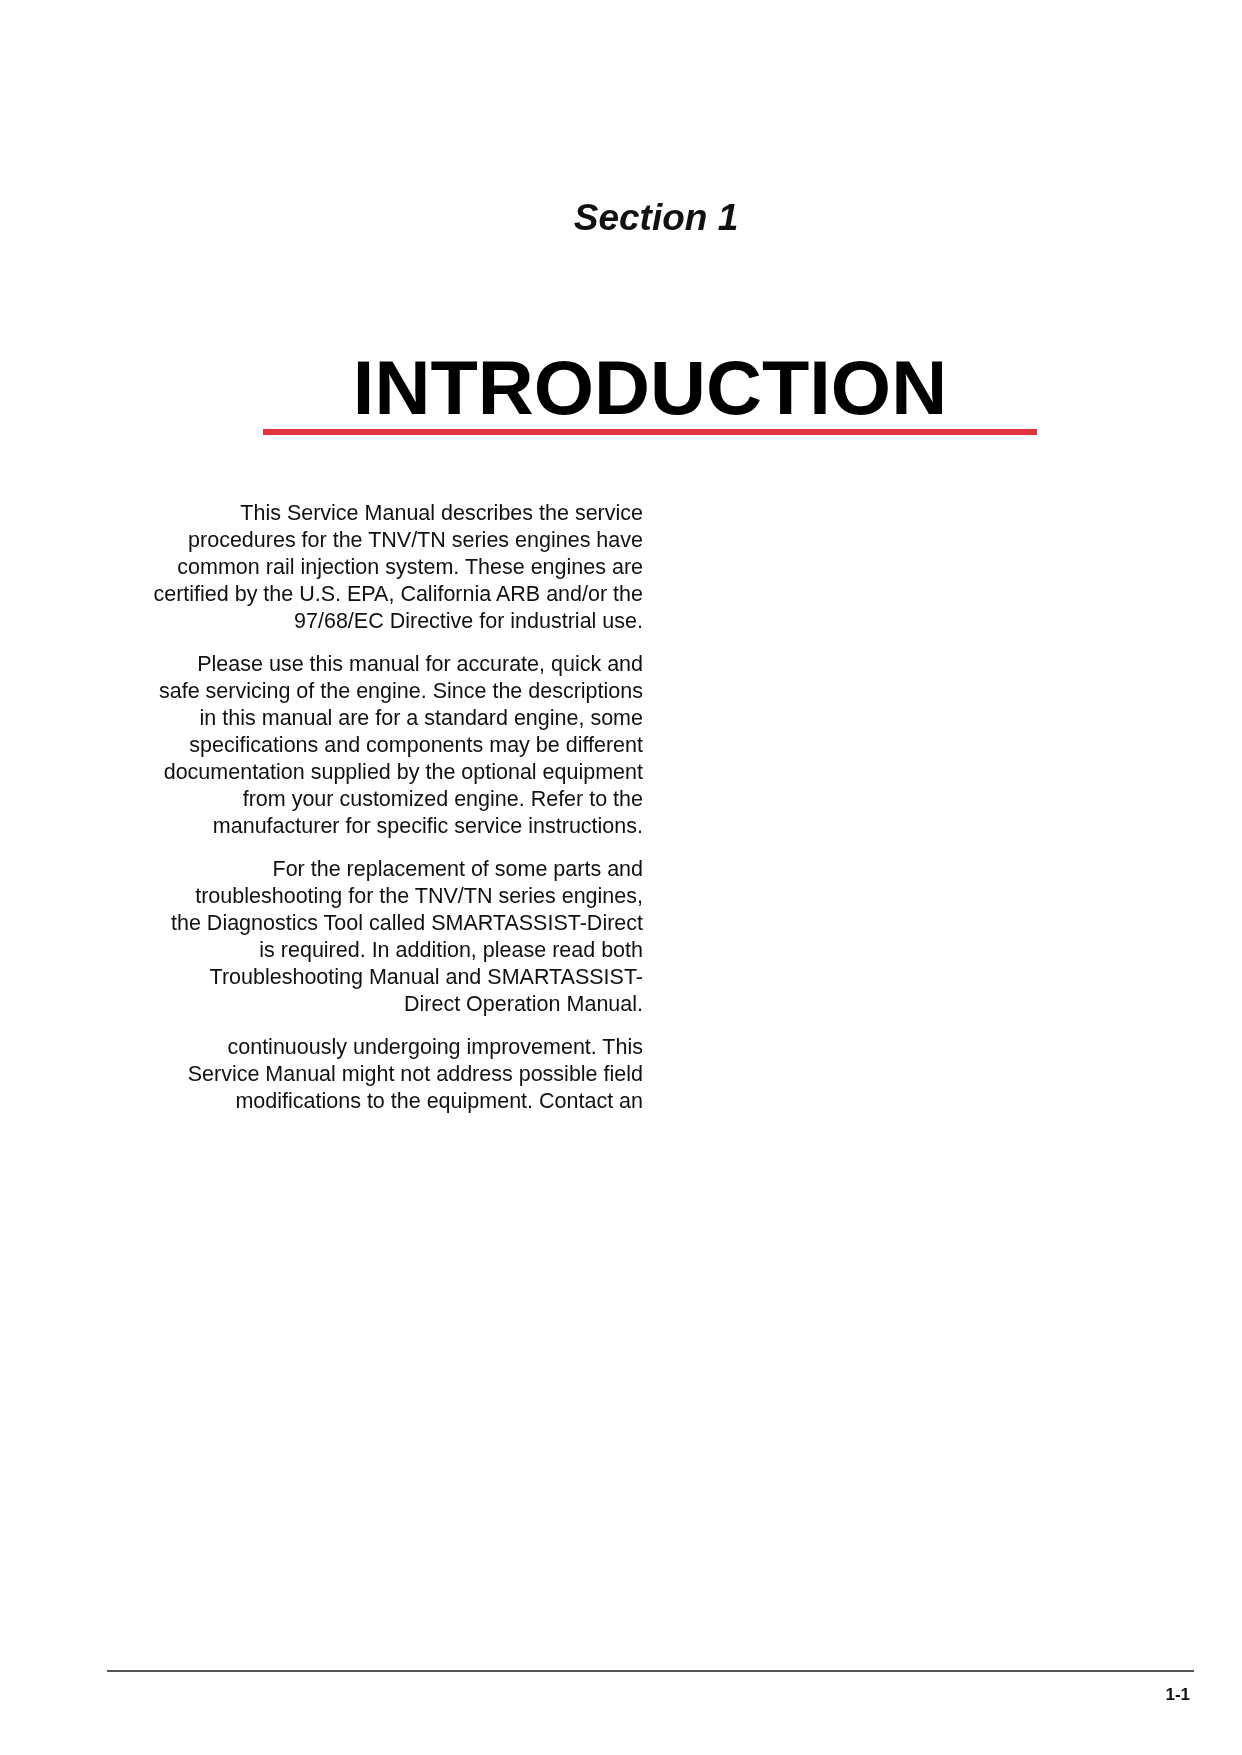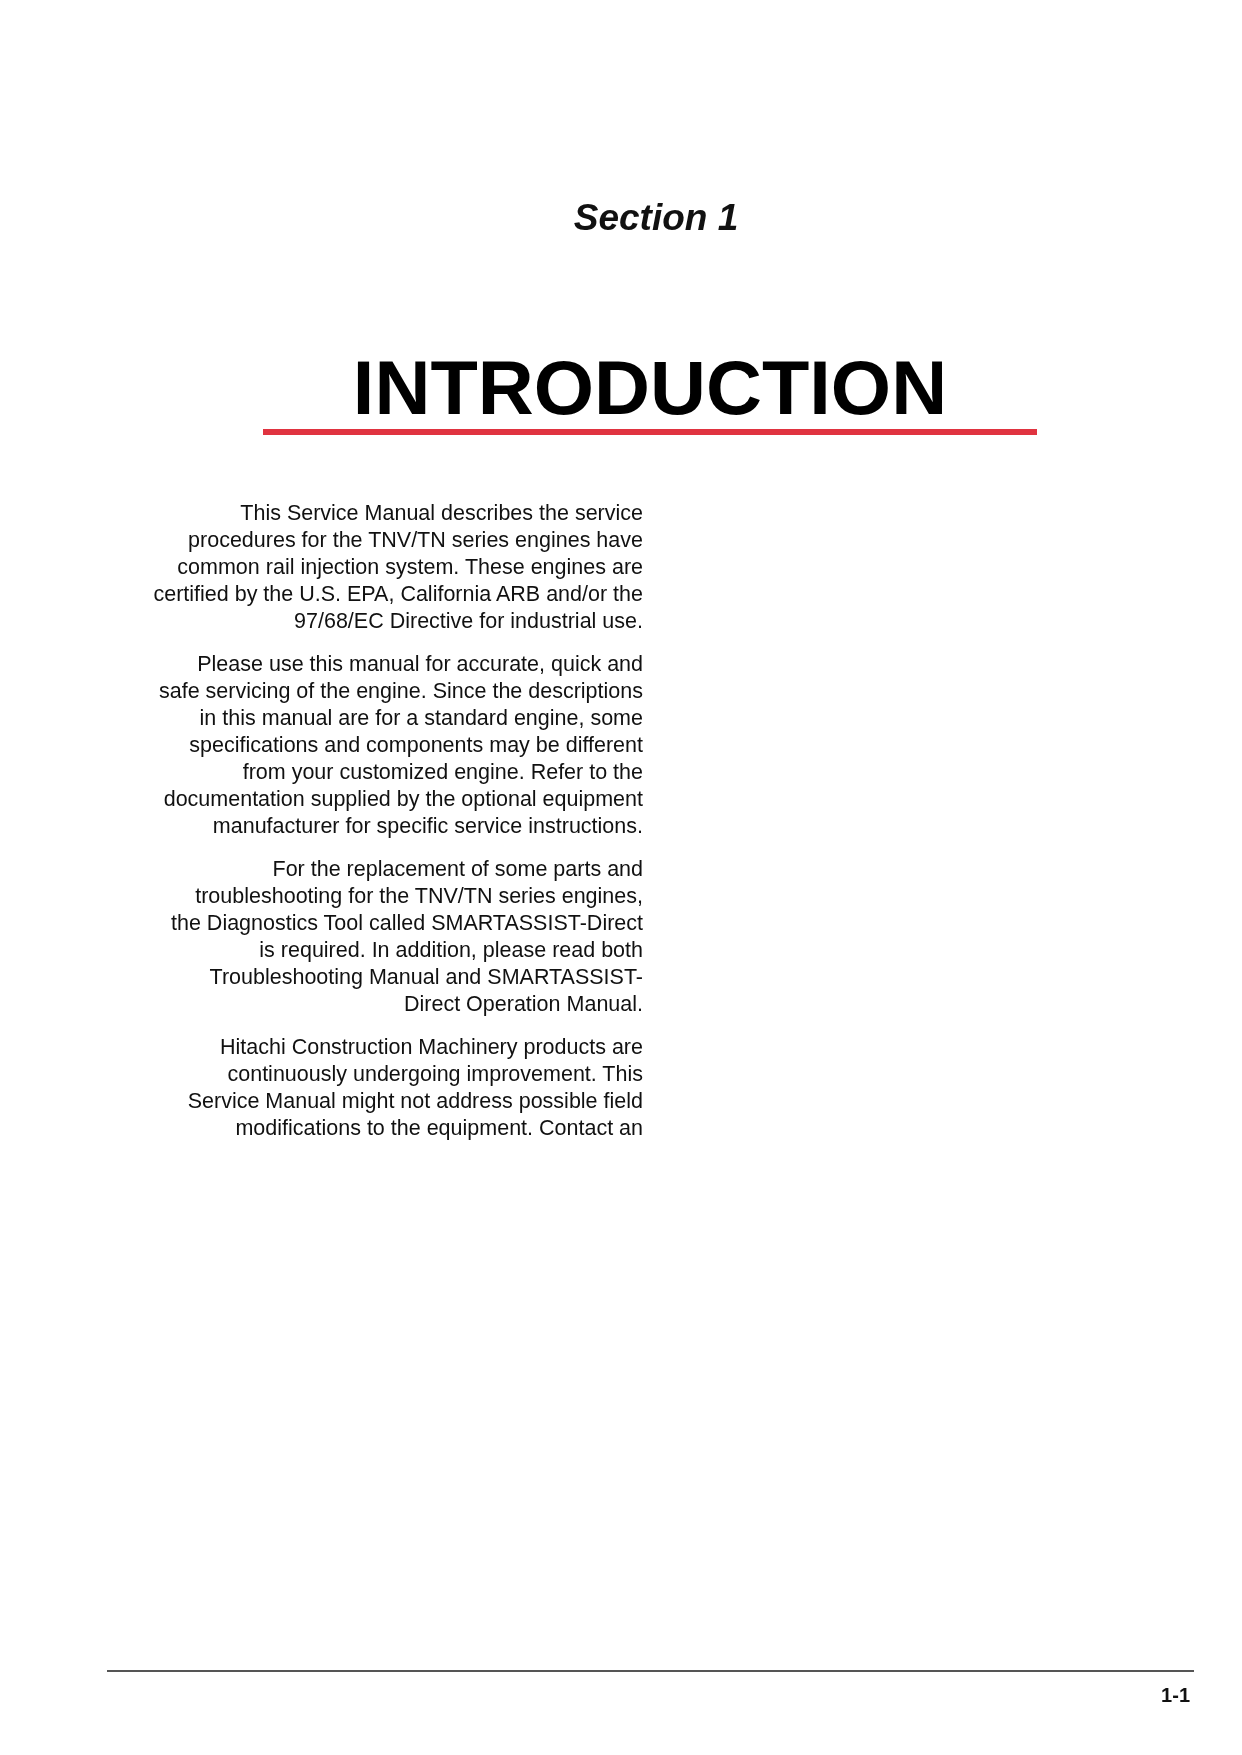--- a/index.html
+++ b/index.html
@@ -77,21 +77,21 @@
       background: #555555;
     }
     .page-number {
       position: absolute;
       left: 1150px;
       top: 1685px;
       width: 40px;
       text-align: right;
       font-family: "Liberation Sans", sans-serif;
       font-weight: bold;
-      font-size: 20px;
+      font-size: 17px;
       line-height: 20px;
       color: #111111;
     }
   </style>
 </head>
 <body>
 
 <div class="section-label">Section 1</div>
 
 <div class="chapter-title">INTRODUCTION</div>
@@ -104,34 +104,33 @@
     <span class="line">procedures for the TNV/TN series engines have</span>
     <span class="line">common rail injection system. These engines are</span>
     <span class="line">certified by the U.S. EPA, California ARB and/or the</span>
     <span class="line">97/68/EC Directive for industrial use.</span>
   </p>
   <p>
     <span class="line">Please use this manual for accurate, quick and</span>
     <span class="line">safe servicing of the engine. Since the descriptions</span>
     <span class="line">in this manual are for a standard engine, some</span>
     <span class="line">specifications and components may be different</span>
+    <span class="line">documentation supplied by the optional equipment</span>
     <span class="line">from your customized engine. Refer to the</span>
-    <span class="line">documentation supplied by the optional equipment</span>
     <span class="line">manufacturer for specific service instructions.</span>
   </p>
   <p>
     <span class="line">For the replacement of some parts and</span>
     <span class="line">troubleshooting for the TNV/TN series engines,</span>
     <span class="line">the Diagnostics Tool called SMARTASSIST-Direct</span>
     <span class="line">is required. In addition, please read both</span>
     <span class="line">Troubleshooting Manual and SMARTASSIST-</span>
     <span class="line">Direct Operation Manual.</span>
   </p>
   <p>
-    <span class="line">Hitachi Construction Machinery products are</span>
     <span class="line">continuously undergoing improvement. This</span>
     <span class="line">Service Manual might not address possible field</span>
     <span class="line">modifications to the equipment. Contact an</span>
   </p>
 </div>
 
 <div class="footer-rule"></div>
 
 <div class="page-number">1-1</div>
 

